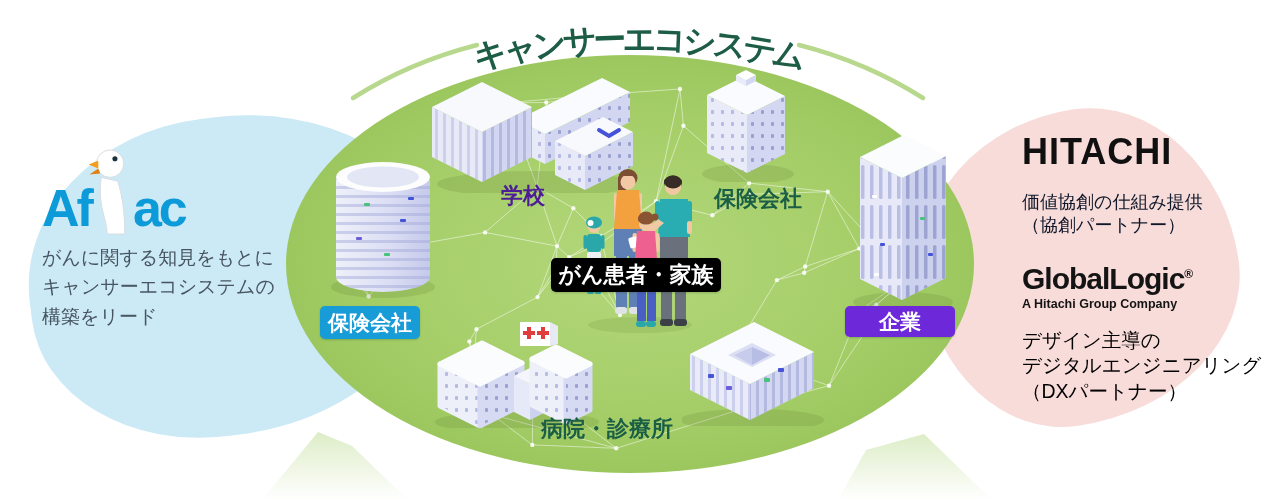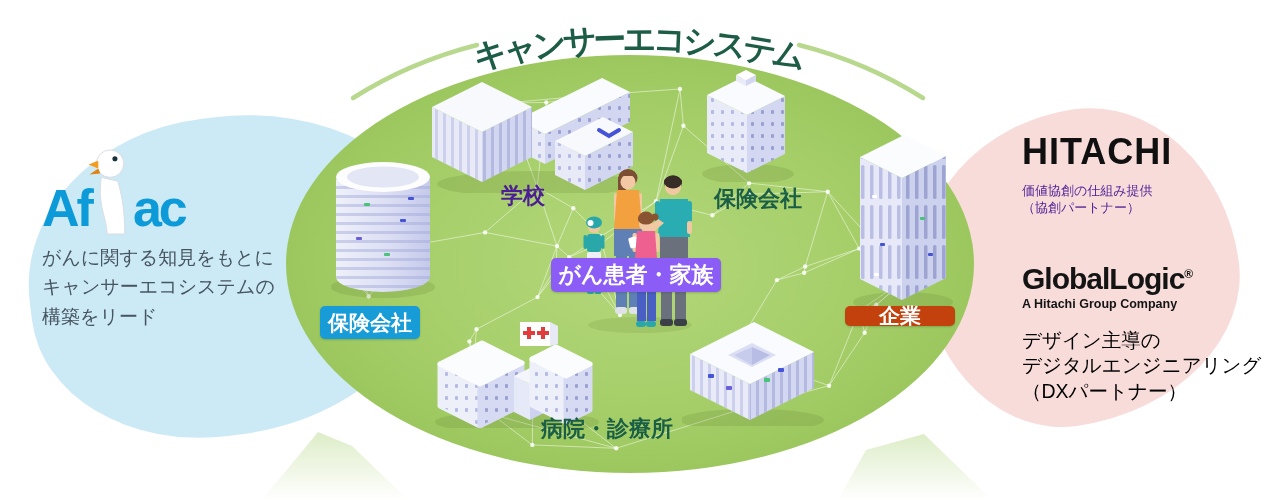--- a/index.html
+++ b/index.html
@@ -24,21 +24,21 @@
   .badge{position:absolute;display:flex;align-items:center;justify-content:center;
          color:#fff;font-weight:700;border-radius:5px;box-shadow:0 1px 2px rgba(40,70,30,.25);}
   
   .aflac-logo{position:absolute;left:42px;top:148px;display:flex;align-items:flex-end;
               font-weight:700;font-size:52px;letter-spacing:-3px;line-height:1;}
   .aflac-logo .duck{width:50px;height:88px;margin:0 -4px -2px -4px;}
   .aflac-desc{position:absolute;left:42px;top:243px;width:280px;font-size:19px;line-height:1.55;color:#46555f;}
   
   .hitachi-logo{position:absolute;left:1022px;top:131px;font-size:36px;font-weight:900;
                 letter-spacing:1px;color:#101010;}
-  .hitachi-desc{position:absolute;left:1022px;top:183px;font-size:13px;line-height:1.3;color:#4c1d95;}
+  .hitachi-desc{position:absolute;left:1022px;top:191px;font-size:18px;line-height:1.3;color:#0f172a;}
   .gl-logo{position:absolute;left:1022px;top:262px;font-size:30px;letter-spacing:-1px;color:#141414;}
   .gl-logo .g1{font-weight:600;}
   .gl-logo .g2{font-weight:800;margin-top:12px;}
   .gl-logo .reg{font-size:12px;vertical-align:super;font-weight:700;}
   .gl-sub{position:absolute;left:1022px;top:297px;font-size:12.5px;font-weight:700;color:#141414;}
   .gl-desc{position:absolute;left:1022px;top:328px;font-size:19.5px;line-height:1.3;color:#000000;}
   .pre{white-space:pre-line;}
 </style>
 </head>
 <body>
@@ -449,22 +449,22 @@
     </g>
   </svg>
 
   
   <div class="node-label" style="left: 458px; top: 181px; width: 130px; color: #4c1d95;">学校</div>
   <div class="node-label" style="left: 693px; top: 184px; width: 130px; color: rgb(26, 94, 70);">保険会社</div>
   <div class="node-label" style="left: 527px; top: 414px; width: 160px; color: rgb(26, 94, 70);">病院・診療所</div>
 
   
   <div class="badge" style="left: 320px; top: 306px; width: 100px; height: 33px; font-size: 21px; background: rgb(24, 156, 216);">保険会社</div>
-  <div class="badge" style="left: 845px; top: 306px; width: 110px; height: 20px; font-size: 21px; background: #c2410c;">企業</div>
-  <div class="badge" style="left: 551px; top: 258px; width: 170px; height: 34px; font-size: 22px; background: #8b5cf6;">がん患者・家族</div>
+  <div class="badge" style="left: 845px; top: 306px; width: 110px; height: 31px; font-size: 21px; background: #6d28d9;">企業</div>
+  <div class="badge" style="left: 551px; top: 258px; width: 170px; height: 34px; font-size: 22px; background: #000000;">がん患者・家族</div>
 
   
   <div class="aflac-logo" style="color: rgb(12, 155, 216);">
     <span>Af</span>
     <svg class="duck" viewBox="0 0 50 90">
       <path d="M14,30 C10,60 20,72 20,88 L38,88 C38,66 36,52 31,34 Z" fill="#ffffff" stroke="#d8dde2" stroke-width="1"></path>
       <circle cx="23" cy="16" r="14" fill="#ffffff" stroke="#d8dde2" stroke-width="1"></circle>
       <polygon points="11,13 1,17 11,21" fill="#f59c1d"></polygon>
       <polygon points="11,21 2,27 13,26" fill="#e08214"></polygon>
       <circle cx="28" cy="11" r="2.6" fill="#17323c"></circle>

